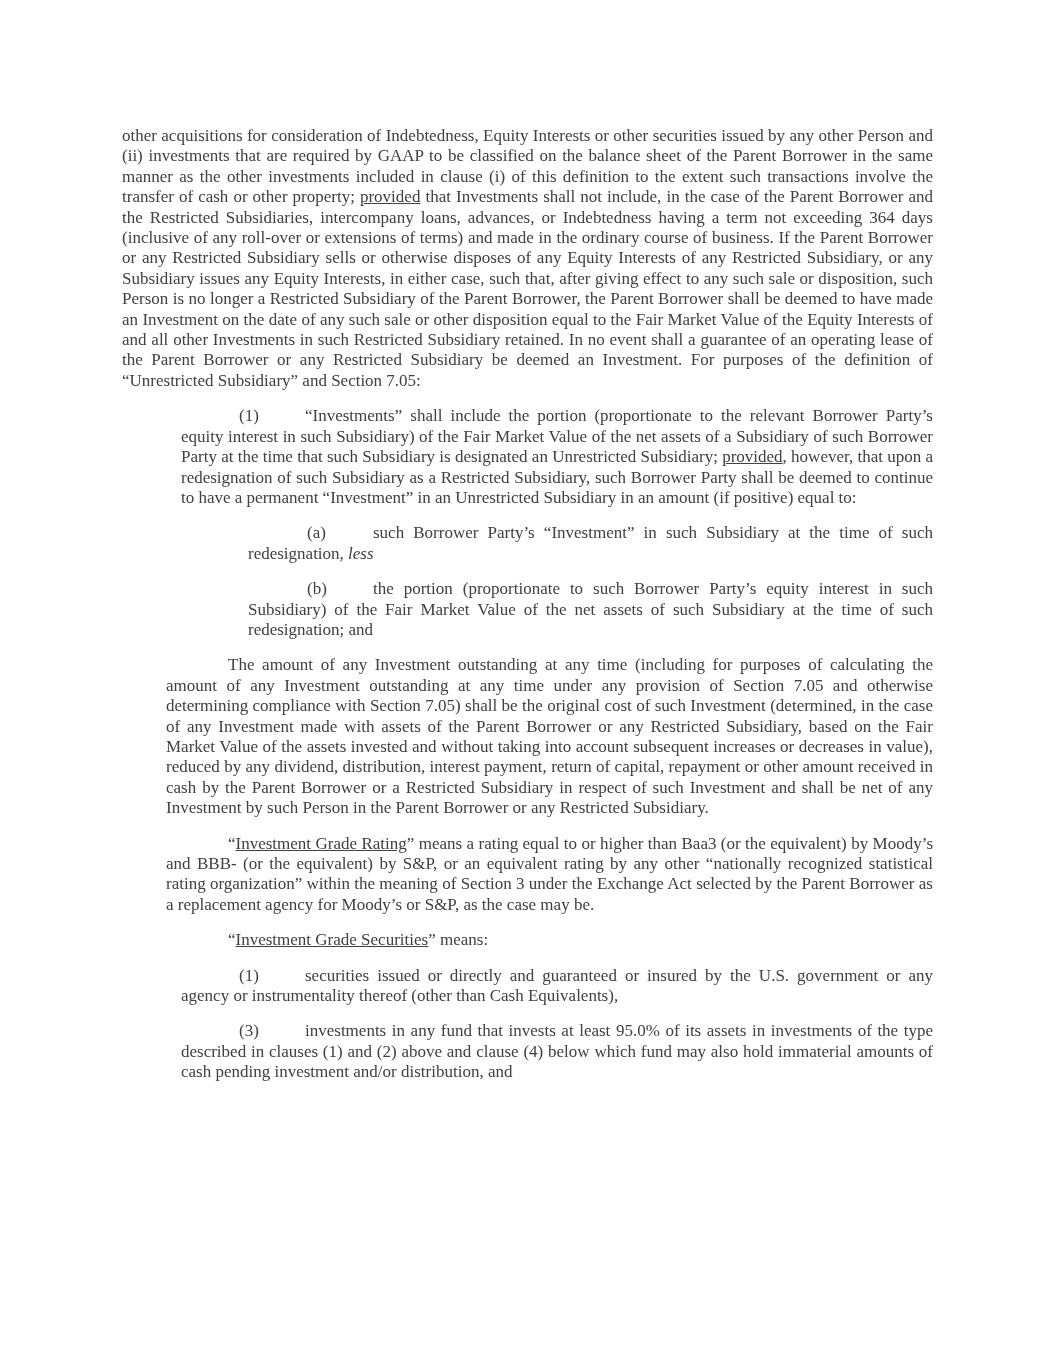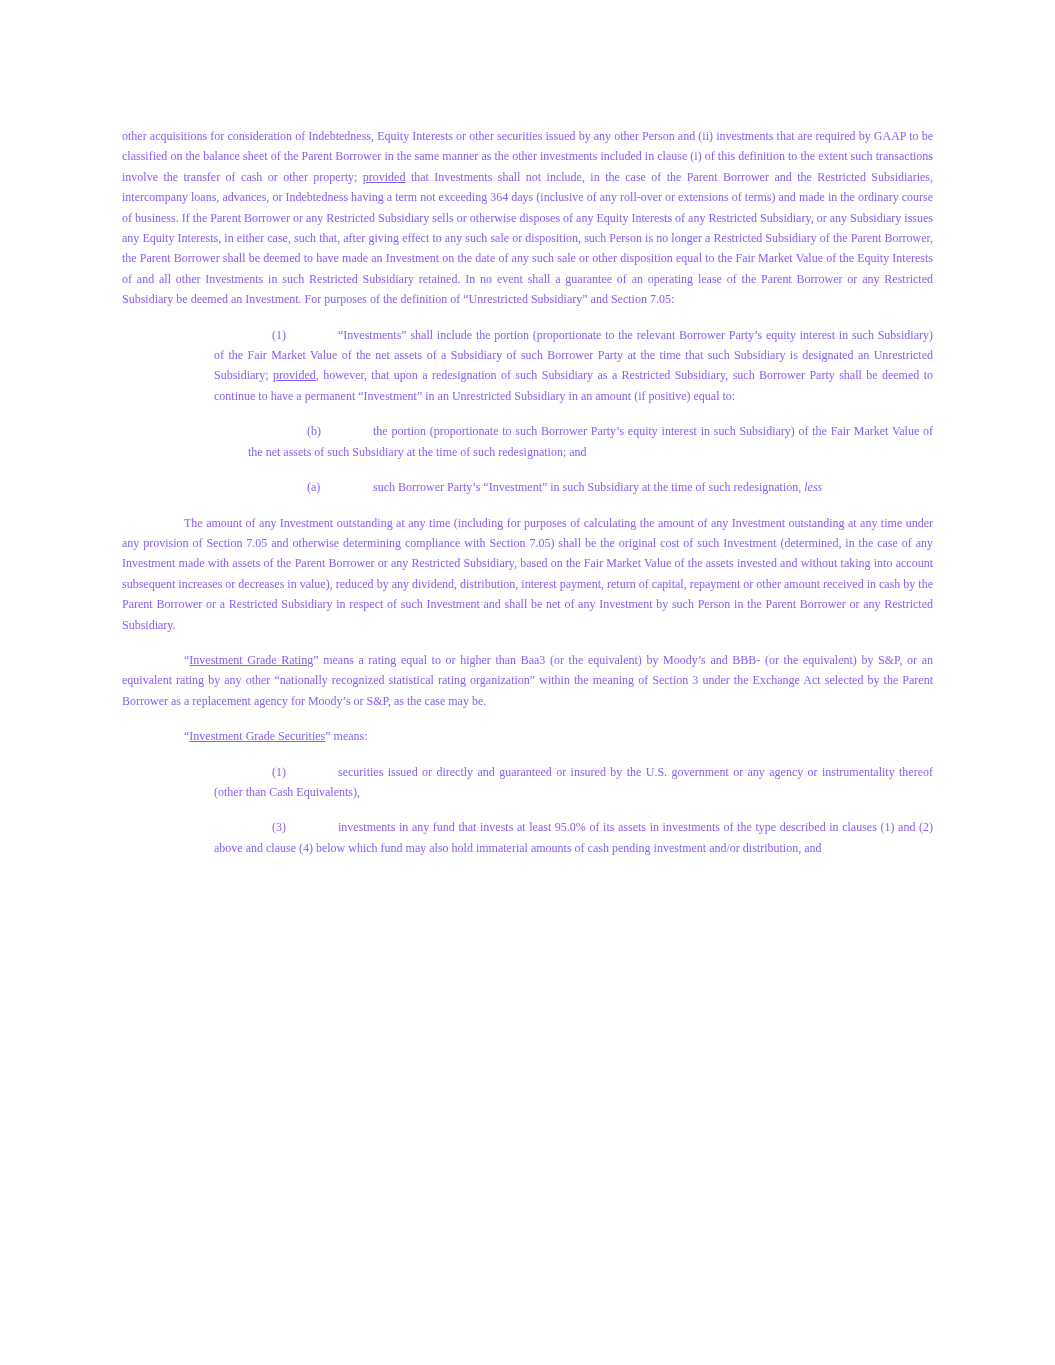--- a/index.html
+++ b/index.html
@@ -13,52 +13,52 @@
     height: 1365px;
     background: #ffffff;
     overflow: hidden;
   }
   .doc-body {
     position: absolute;
     left: 122px;
     top: 126px;
     width: 811px;
     font-family: "Liberation Serif", "DejaVu Serif", serif;
-    font-size: 12px;
+    font-size: 17px;
     line-height: 20.4px;
-    color: #8b5cf6;
+    color: #404040;
     text-align: justify;
   }
   .doc-body p {
     margin: 15px 0 0 0;
     padding: 0;
   }
   .doc-body p:first-child {
     margin-top: 0;
   }
   p.body-flush { text-indent: 0; }
-  p.body-indent { text-indent: 62px; }
-  p.list-1 { margin-left: 92px; text-indent: 58px; }
+  p.body-indent { text-indent: 62px; margin-left: 44px; }
+  p.list-1 { margin-left: 59px; text-indent: 58px; }
   p.list-2 { margin-left: 126px; text-indent: 59px; }
   span.num {
     display: inline-block;
     width: 66px;
     text-indent: 0;
   }
   span.u { text-decoration: underline; }
   span.i { font-style: italic; }
 </style>
 </head>
 <body>
 
 <div class="page">
   <div class="doc-body">
       <p class="body-flush"><span class="">other acquisitions for consideration of Indebtedness, Equity Interests or other securities issued by any other Person and (ii) investments that are required by GAAP to be classified on the balance sheet of the Parent Borrower in the same manner as the other investments included in clause (i) of this definition to the extent such transactions involve the transfer of cash or other property; </span><span class="u ">provided</span><span class=""> that Investments shall not include, in the case of the Parent Borrower and the Restricted Subsidiaries, intercompany loans, advances, or Indebtedness having a term not exceeding 364 days (inclusive of any roll-over or extensions of terms) and made in the ordinary course of business.  If the Parent Borrower or any Restricted Subsidiary sells or otherwise disposes of any Equity Interests of any Restricted Subsidiary, or any Subsidiary issues any Equity Interests, in either case, such that, after giving effect to any such sale or disposition, such Person is no longer a Restricted Subsidiary of the Parent Borrower, the Parent Borrower shall be deemed to have made an Investment on the date of any such sale or other disposition equal to the Fair Market Value of the Equity Interests of and all other Investments in such Restricted Subsidiary retained.  In no event shall a guarantee of an operating lease of the Parent Borrower or any Restricted Subsidiary be deemed an Investment.  For purposes of the definition of “Unrestricted Subsidiary” and Section 7.05:</span></p>
       <p class="list-1"><span class="num">(1)</span><span class="">“Investments” shall include the portion (proportionate to the relevant Borrower Party’s equity interest in such Subsidiary) of the Fair Market Value of the net assets of a Subsidiary of such Borrower Party at the time that such Subsidiary is designated an Unrestricted Subsidiary; </span><span class="u ">provided</span><span class="">, however, that upon a redesignation of such Subsidiary as a Restricted Subsidiary, such Borrower Party shall be deemed to continue to have a permanent “Investment” in an Unrestricted Subsidiary in an amount (if positive) equal to:</span></p>
+      <p class="list-2"><span class="num">(a)</span><span class="">such Borrower Party’s “Investment” in such Subsidiary at the time of such redesignation, </span><span class="i">less</span></p>
       <p class="list-2"><span class="num">(b)</span><span class="">the portion (proportionate to such Borrower Party’s equity interest in such Subsidiary) of the Fair Market Value of the net assets of such Subsidiary at the time of such redesignation; and</span></p>
-      <p class="list-2"><span class="num">(a)</span><span class="">such Borrower Party’s “Investment” in such Subsidiary at the time of such redesignation, </span><span class="i">less</span></p>
       <p class="body-indent"><span class="">The amount of any Investment outstanding at any time (including for purposes of calculating the amount of any Investment outstanding at any time under any provision of Section 7.05 and otherwise determining compliance with Section 7.05) shall be the original cost of such Investment (determined, in the case of any Investment made with assets of the Parent Borrower or any Restricted Subsidiary, based on the Fair Market Value of the assets invested and without taking into account subsequent increases or decreases in value), reduced by any dividend, distribution, interest payment, return of capital, repayment or other amount received in cash by the Parent Borrower or a Restricted Subsidiary in respect of such Investment and shall be net of any Investment by such Person in the Parent Borrower or any Restricted Subsidiary.</span></p>
       <p class="body-indent"><span class="">“</span><span class="u ">Investment Grade Rating</span><span class="">” means a rating equal to or higher than Baa3 (or the equivalent) by Moody’s and BBB- (or the equivalent) by S&amp;P, or an equivalent rating by any other “nationally recognized statistical rating organization” within the meaning of Section 3 under the Exchange Act selected by the Parent Borrower as a replacement agency for Moody’s or S&amp;P, as the case may be.</span></p>
       <p class="body-indent"><span class="">“</span><span class="u ">Investment Grade Securities</span><span class="">” means:</span></p>
       <p class="list-1"><span class="num">(1)</span><span class="">securities issued or directly and guaranteed or insured by the U.S. government or any agency or instrumentality thereof (other than Cash Equivalents),</span></p>
       <p class="list-1"><span class="num">(3)</span><span class="">investments in any fund that invests at least 95.0% of its assets in investments of the type described in clauses (1) and (2) above and clause (4) below which fund may also hold immaterial amounts of cash pending investment and/or distribution, and</span></p>
     </div>
 </div>
 
 </body></html>

